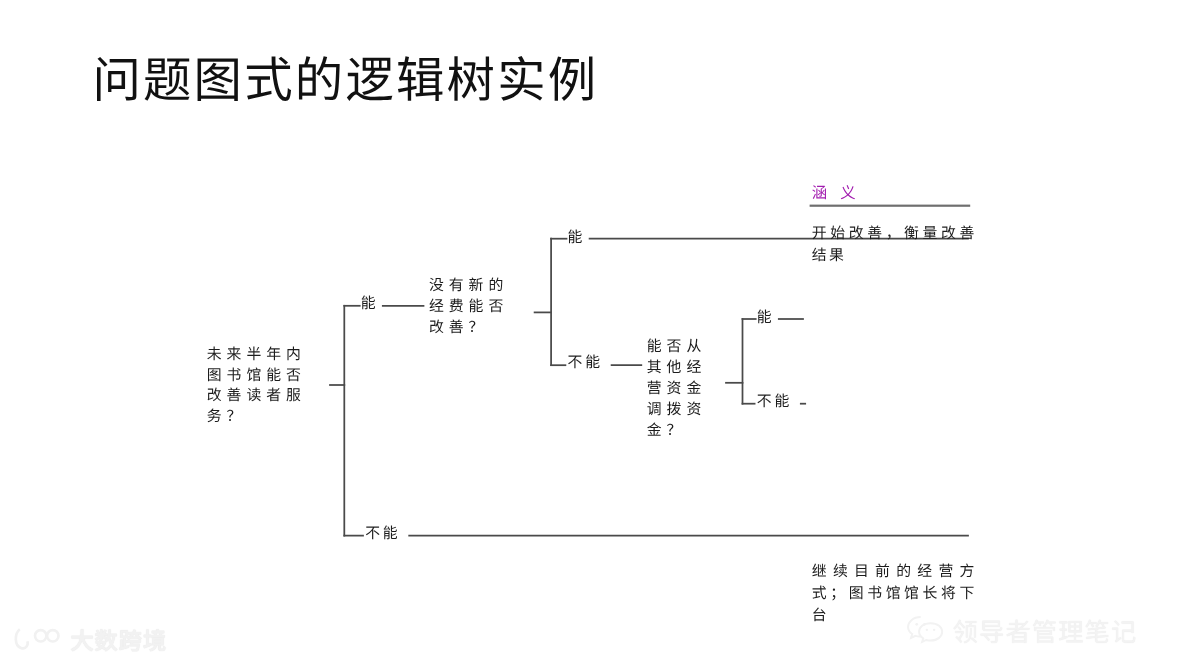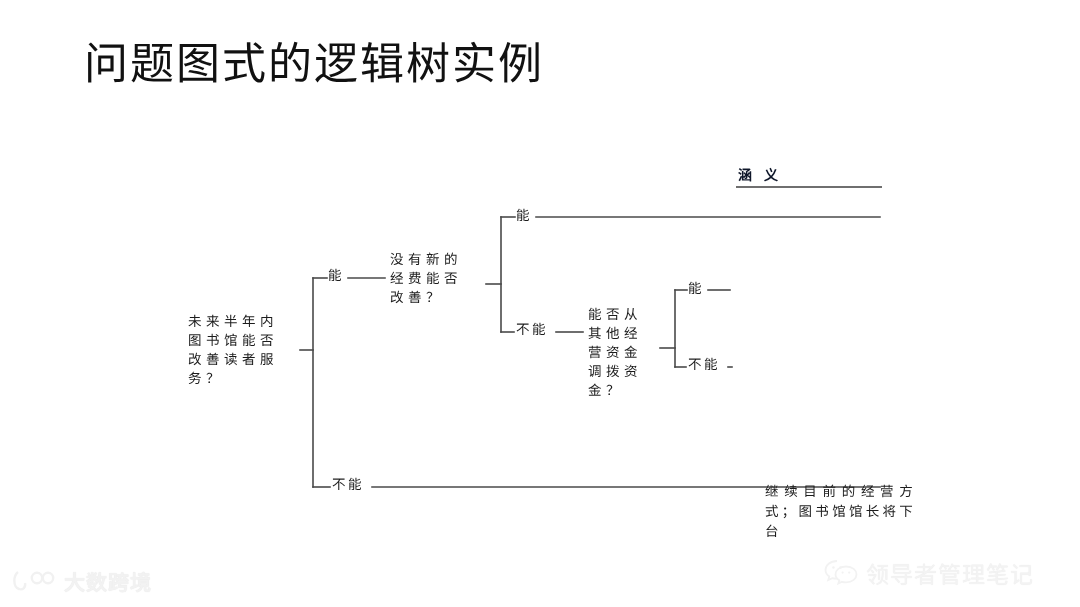--- a/index.html
+++ b/index.html
@@ -19,21 +19,21 @@
   #slide {
     position: absolute;
     inset: 0;
     background: #ffffff;
   }
 
   
   #page-title {
     position: absolute;
     left: 84px;
-    top: 34px;
+    top: 44px;
     font-size: 44px;
     line-height: 60px;
     letter-spacing: 2px;
     color: #111111;
     font-weight: 400;
     white-space: nowrap;
     text-align: center;
   }
 
   
@@ -90,22 +90,22 @@
   #label-budget-no  { left: 516px; top: 322px; }
   #label-trans-yes  { left: 688px; top: 281px; }
   #label-trans-no   { left: 688px; top: 357px; }
 
   
   #col-header-meaning {
     left: 738px;
     top: 164px;
     font-size: 14px;
     letter-spacing: 4px;
-    font-weight: 700;
-    color: #0f172a;
+    font-weight: 400;
+    color: #a21caf;
   }
   #meaning-rule {
     position: absolute;
     left: 736px;
     top: 186px;
     width: 146px;
     height: 2px;
     background: #6f6f6f;
   }
   .meaning {
@@ -113,21 +113,21 @@
     width: 150px;
     font-size: 13.5px;
     line-height: 20px;
     letter-spacing: 2.2px;
     text-align: justify;
     color: #1c1c1c;
   }
   #meaning-1 { top: 202px; }
   #meaning-2 { top: 282px; }
   #meaning-3 { top: 362px; }
-  #meaning-4 { top: 482px; margin-left: 27px; }
+  #meaning-4 { top: 510px; }
 
   
   .watermark {
     position: absolute;
     display: flex;
     align-items: center;
     gap: 8px;
     opacity: 1;
     pointer-events: none;
     user-select: none;
@@ -277,20 +277,21 @@
     <div class="edge-label" id="label-root-yes">能</div>
     <div class="edge-label" id="label-root-no">不能</div>
     <div class="edge-label" id="label-budget-yes">能</div>
     <div class="edge-label" id="label-budget-no">不能</div>
     <div class="edge-label" id="label-trans-yes">能</div>
     <div class="edge-label" id="label-trans-no">不能</div>
 
     <div class="col-header" id="col-header-meaning">涵 义</div>
     <div id="meaning-rule"></div>
 
+    <div class="meaning" id="meaning-1">开始改善，衡量改善结果</div>
     <div class="meaning" id="meaning-4">继续目前的经营方式；图书馆馆长将下台</div>
   </div>
 
   <div class="watermark" id="watermark-left">
     <svg class="wm-icon" width="46" height="26" viewBox="0 0 46 26" xmlns="http://www.w3.org/2000/svg">
       <g fill="none" stroke="#f1f1f1" stroke-width="2.4">
         <path d="M8,4 C3,8 3,19 9,21 C13,22.5 16,19 15,15"></path>
         <circle cx="27" cy="10" r="5.2"></circle>
         <circle cx="38" cy="10" r="5.2"></circle>
       </g>

